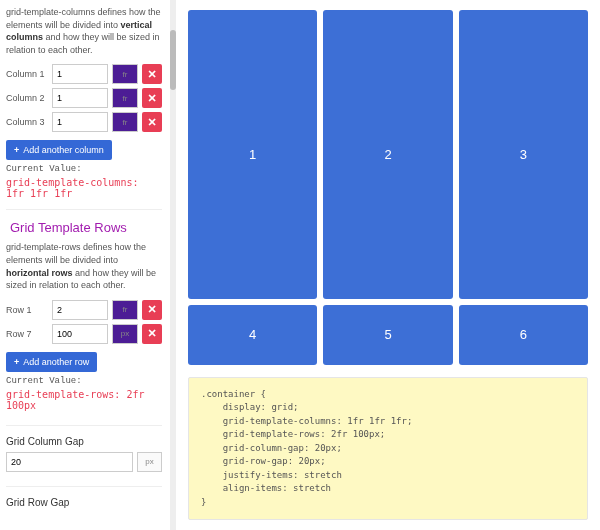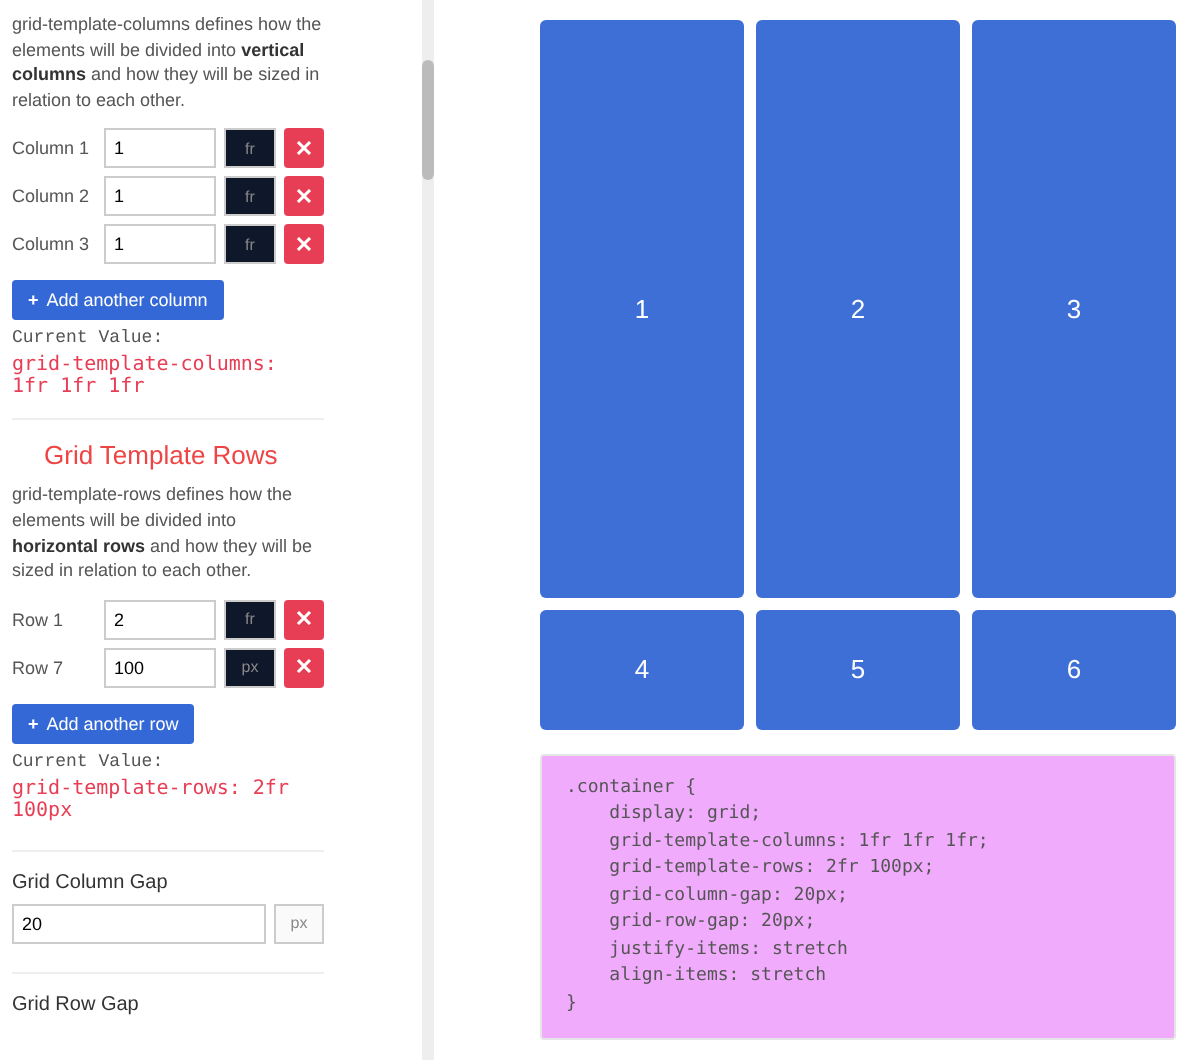--- a/index.html
+++ b/index.html
@@ -1,44 +1,44 @@
 <!DOCTYPE html>
 <html><head>
 <meta charset="utf-8">
 <style>
 * { box-sizing: border-box; margin: 0; padding: 0; }
 body { font-family: -apple-system, BlinkMacSystemFont, "Segoe UI", Arial, sans-serif; font-size: 11px; color: #333; background: #fff; width: 600px; height: 530px; overflow: hidden; }
-.app { display: flex; height: 530px; gap: 41px; }
+.app { display: flex; height: 530px; }
 .sidebar { width: 170px; padding: 6px 8px 6px 6px; overflow-y: auto; }
 .sidebar::-webkit-scrollbar { width: 6px; }
 .sidebar::-webkit-scrollbar-thumb { background: #bbb; border-radius: 3px; }
 .scroll-track { width: 6px; background: #eee; position: relative; }
 .scroll-thumb { position: absolute; top: 30px; width: 6px; height: 60px; background: #bbb; border-radius: 3px; }
 .main { flex: 1; padding: 10px 12px; display: flex; flex-direction: column; gap: 12px; }
 .description { font-size: 9px; color: #555; line-height: 1.4; margin-bottom: 8px; }
 .description b { font-weight: 600; color: #333; }
-.section-title { font-size: 13px; color: #ef4444; margin: 10px 16px 6px; font-weight: 400; }
+.section-title { font-size: 13px; color: #a21caf; margin: 10px 4px 6px; font-weight: 400; }
 .subsection-title { font-size: 10px; font-weight: 400; color: #333; margin: 14px 0 5px; border-top: 1px solid #eee; padding-top: 10px; }
 .field-row { display: flex; align-items: center; gap: 4px; margin-bottom: 4px; justify-content: flex-end; }
 .field-label { width: 42px; font-size: 9px; color: #555; }
 .num-input { flex: 1; min-width: 0; height: 20px; border: 1px solid #ccc; padding: 0 4px; font-size: 9px; }
-.unit-sel { width: 26px; height: 20px; border: 1px solid #ccc; font-size: 8px; color: #888; background: #0f172a; text-align: center; display: flex; align-items: center; justify-content: center; }
+.unit-sel { width: 26px; height: 20px; border: 1px solid #ccc; font-size: 8px; color: #888; background: #4c1d95; text-align: center; display: flex; align-items: center; justify-content: center; }
 .del-btn { width: 20px; height: 20px; background: #e83e55; color: #fff; display: flex; align-items: center; justify-content: center; font-size: 11px; font-weight: bold; border-radius: 2px; cursor: pointer; }
 .add-btn { background: #3468d6; color: #fff; font-size: 9px; padding: 5px 8px; border-radius: 2px; display: inline-flex; align-items: center; gap: 4px; margin-top: 4px; cursor: pointer; }
 .plus { font-weight: bold; }
 .curval { font-size: 9px; color: #555; margin-top: 4px; font-family: Liberation Mono, monospace; }
 .code-inline { font-family: monospace; font-size: 10px; color: #e83e55; margin-top: 3px; }
 .gap-row { display: flex; gap: 4px; margin-top: 4px; justify-content: center; }
 .gap-input { flex: 1; height: 20px; border: 1px solid #ccc; padding: 0 4px; font-size: 9px; }
 .gap-unit { width: 26px; height: 20px; border: 1px solid #ccc; font-size: 8px; color: #888; display: flex; align-items: center; justify-content: center; background: #fafafa; }
 
 .grid-preview { display: grid; grid-template-columns: 1fr 1fr 1fr; grid-template-rows: 2fr 60px; gap: 6px; flex: 1; min-height: 0; }
 .cell { background: #3d6fd6; border-radius: 3px; display: flex; align-items: center; justify-content: center; color: #fff; font-size: 13px; }
 
-.code-block { background: #f0abfc; border: 1px solid #e5e5e5; border-radius: 2px; padding: 10px 12px; font-family: monospace; font-size: 9px; color: #555; white-space: pre; line-height: 1.5; }
+.code-block { background: #fef9c3; border: 1px solid #e5e5e5; border-radius: 2px; padding: 10px 12px; font-family: monospace; font-size: 9px; color: #555; white-space: pre; line-height: 1.5; }
 hr.sep { border: none; border-top: 1px solid #eee; margin: 10px 0 0; }
 </style>
 </head>
 <body>
 
 <div class="app">
   <div class="sidebar">
 
     <div class="description">
       <span>grid-template-columns defines how the elements will be divided into </span><b>vertical columns</b><span> and how they will be sized in relation to each other.</span>

